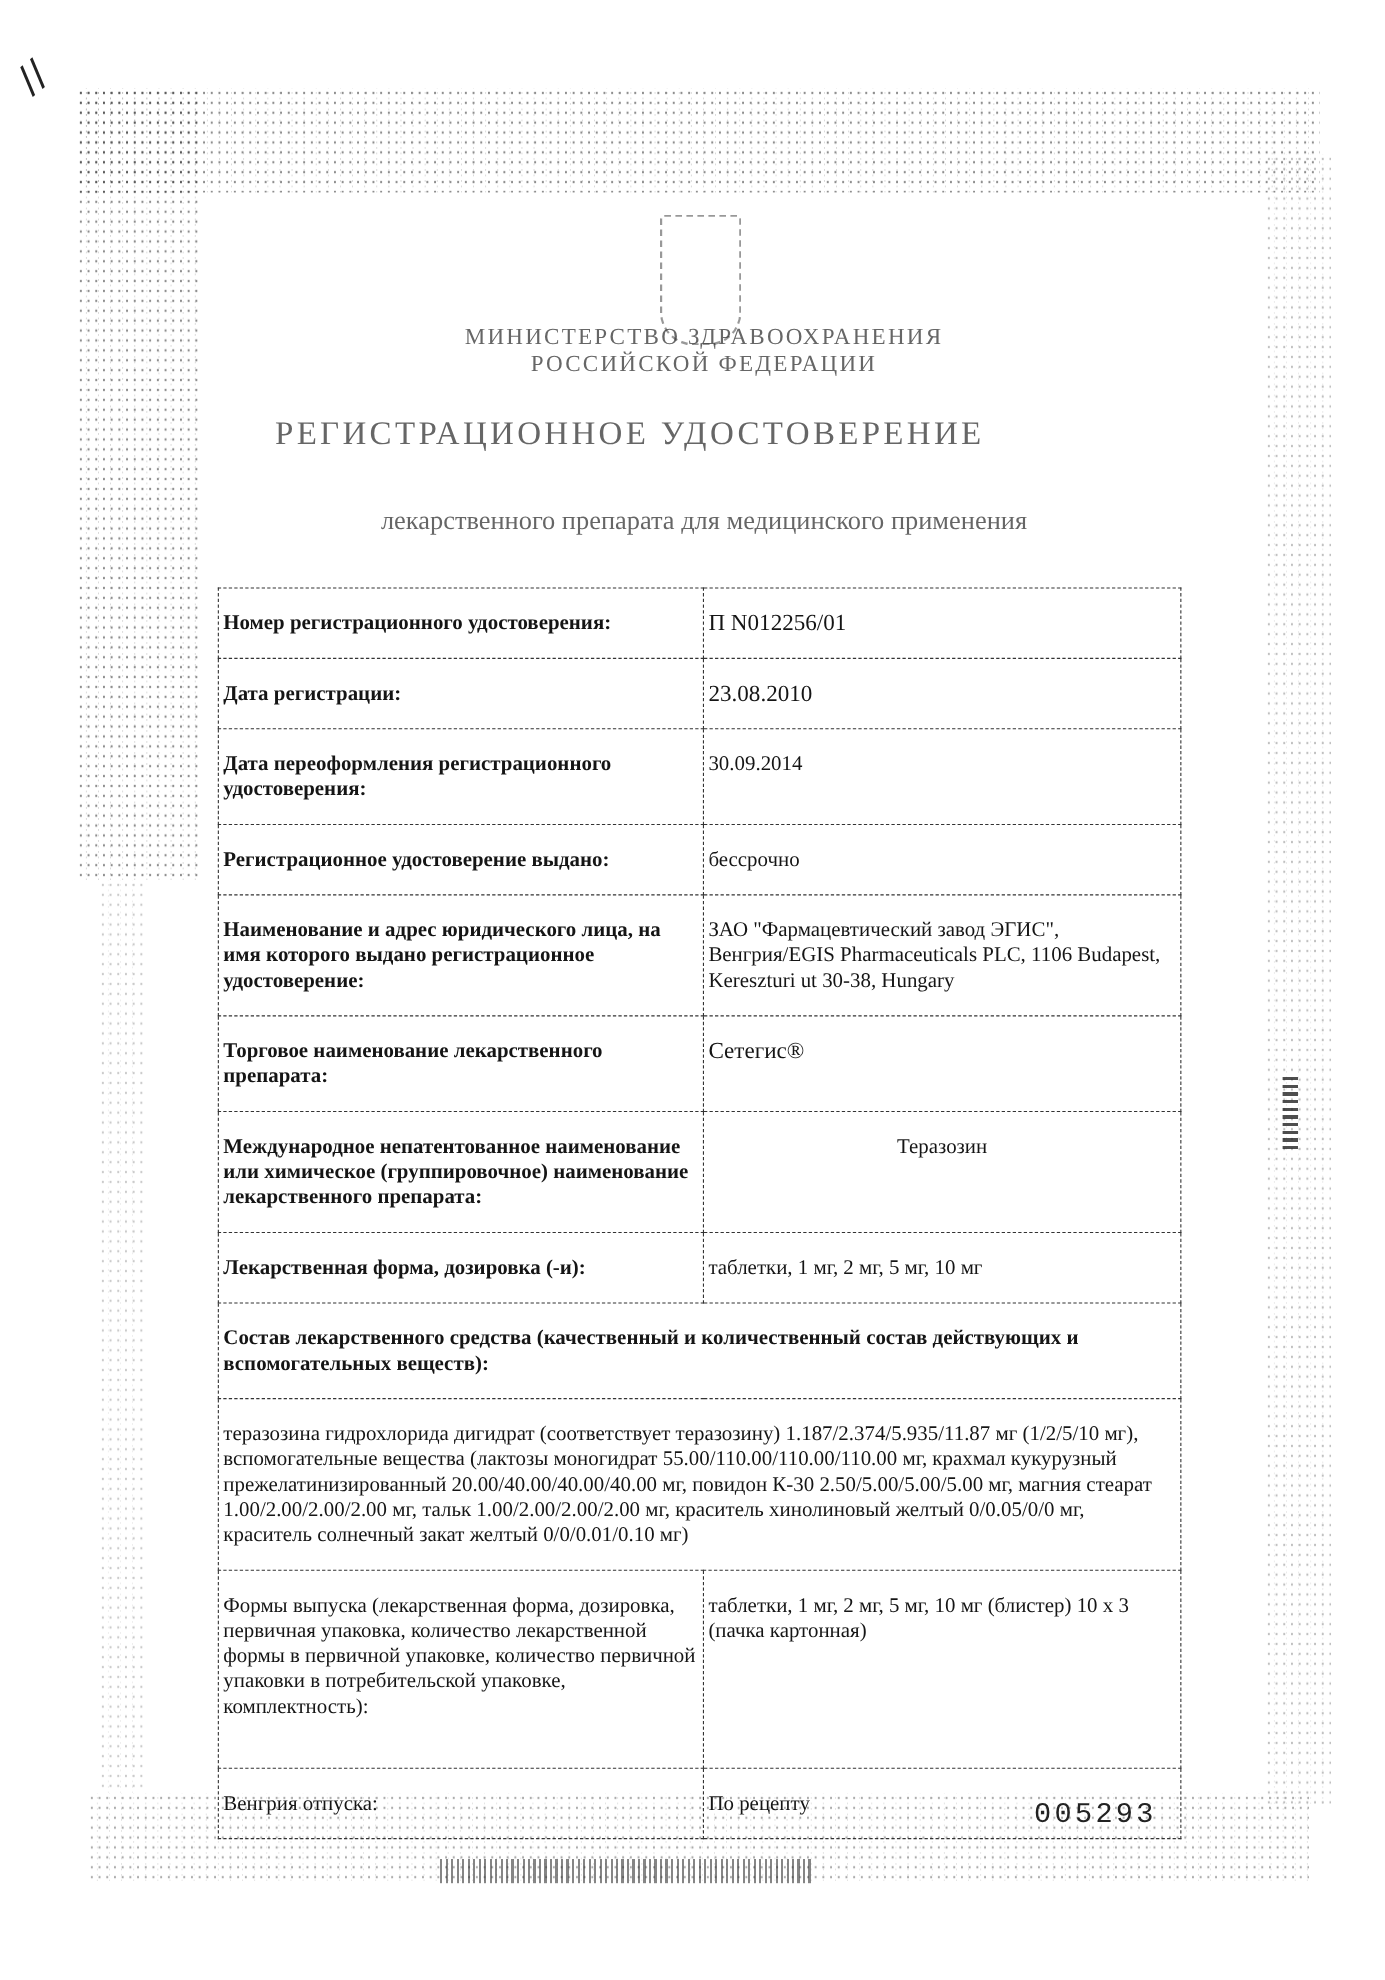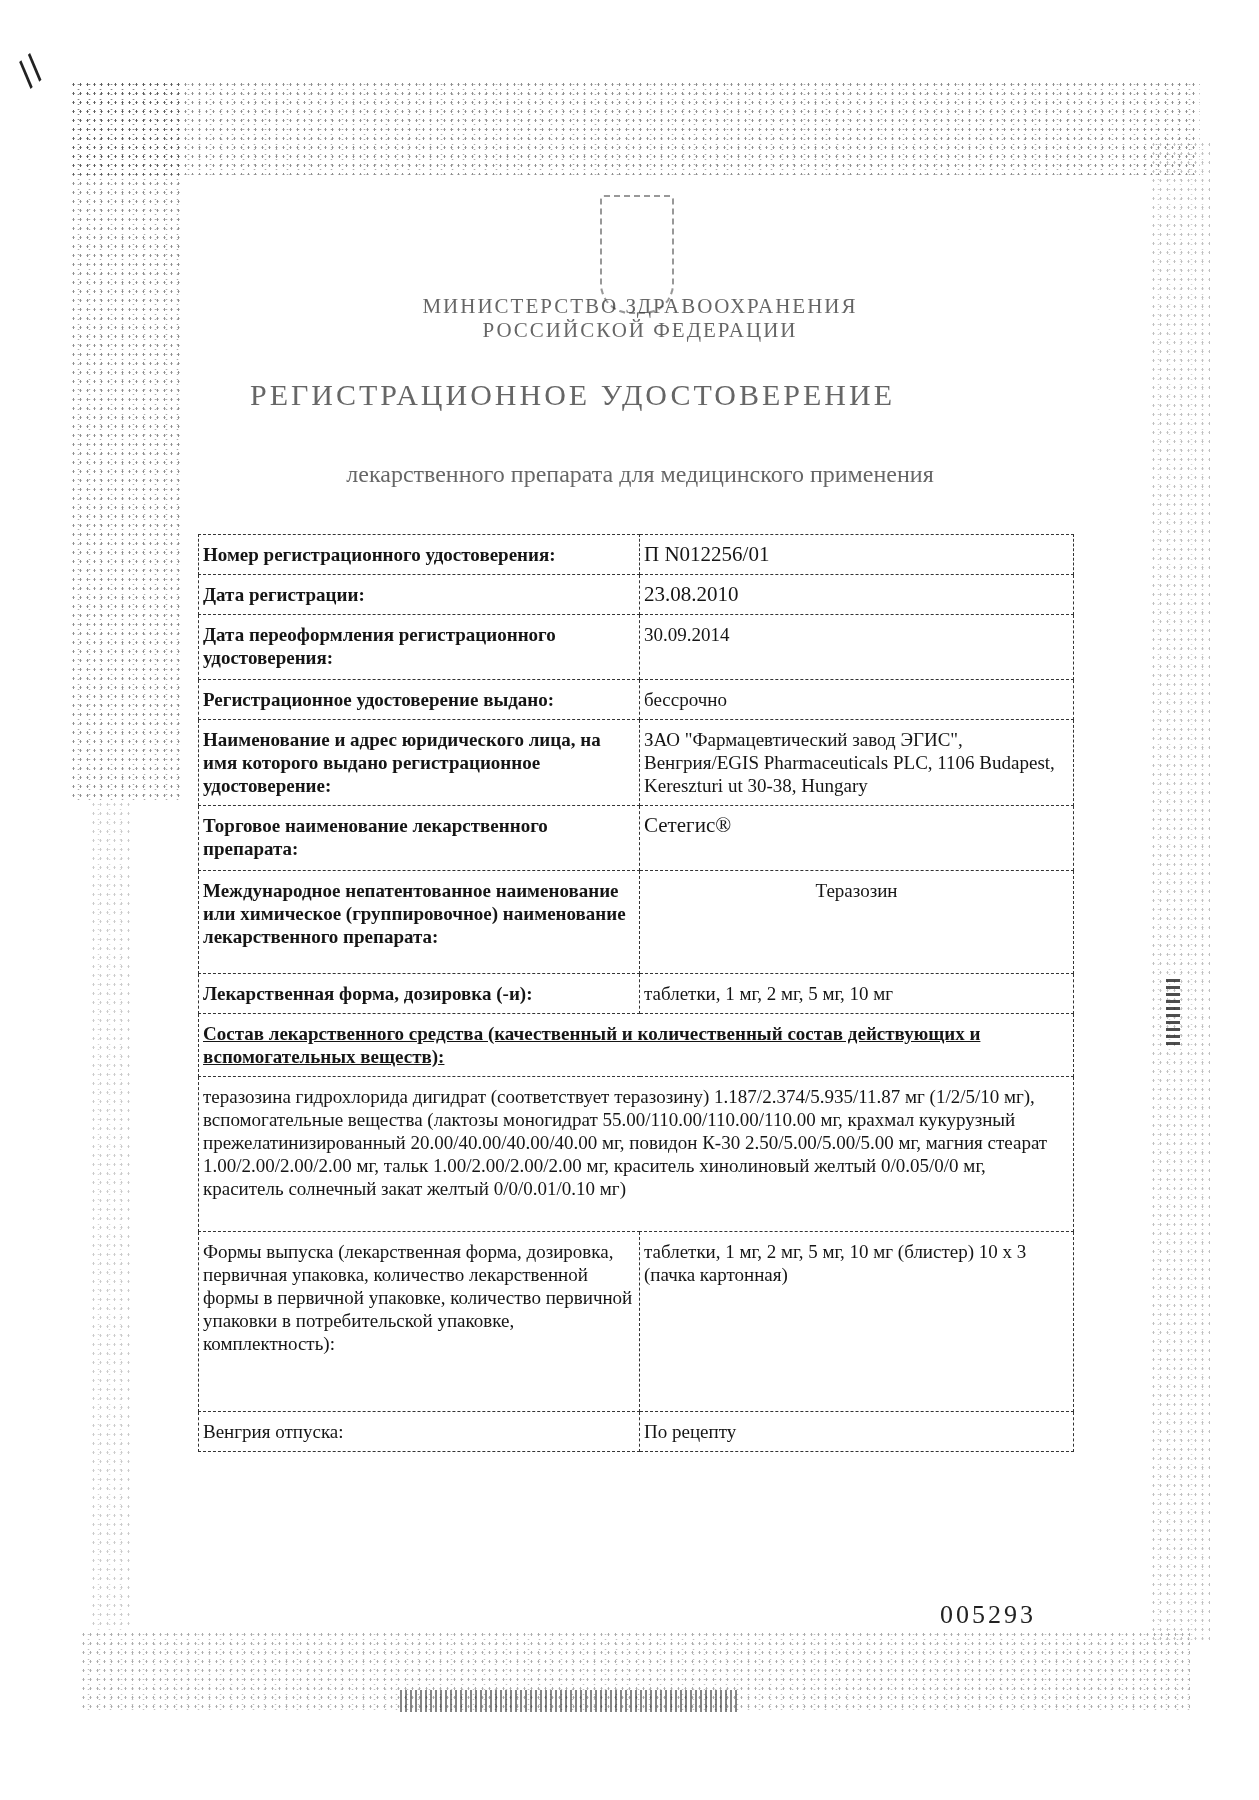--- a/index.html
+++ b/index.html
@@ -13,28 +13,28 @@
   .border-left{left:70px;top:80px;width:110px;height:720px;}
   .border-right{left:1150px;top:140px;width:60px;height:1500px;opacity:.3;}
   .border-bottom{left:80px;top:1630px;width:1110px;height:80px;opacity:.4;}
   .border-left2{left:90px;top:800px;width:40px;height:830px;opacity:.25;}
   .corner-mark{left:18px;top:50px;font-size:34px;color:#222;transform:rotate(-40deg);font-family:"DejaVu Sans",sans-serif;}
   .emblem{left:600px;top:195px;width:70px;height:115px;border:2px dashed #555;border-radius:4px 4px 30px 30px;opacity:.6;}
   .ministry{left:250px;top:282px;width:780px;text-align:center;font-size:21px;line-height:24px;letter-spacing:2px;color:#333;opacity:.75;margin-top:12px;}
   .doc-title{left:250px;top:378px;width:780px;text-align:left;font-size:30px;letter-spacing:3px;color:#333;opacity:.75;}
   .doc-subtitle{left:250px;top:425px;width:780px;text-align:center;font-size:24px;color:#333;opacity:.75;margin-top:36px;}
   table.reg{position:absolute;left:198px;top:534px;width:876px;border-collapse:collapse;font-size:19px;line-height:23px;}
-  table.reg td{border:1.5px dashed #333;padding:8px 4px;vertical-align:top;margin-top:45px;}
+  table.reg td{border:1.5px dashed #333;padding:20px 4px;vertical-align:top;margin-top:45px;}
   td.lbl{width:432px;font-weight:bold;}
   td.val{}
   td.center{text-align:left;vertical-align:middle;font-weight:normal;font-size:21px;}
   td.center-n{text-align:center;vertical-align:middle;}
   td.full{}
-  td.full-b{font-weight:bold;text-decoration:underline;}
-  .stamp-no{left:940px;top:1600px;font-family:Liberation Serif, serif;font-size:26px;letter-spacing:3px;color:#222;}
+  td.full-b{font-weight:bold;}
+  .stamp-no{left:940px;top:1634px;font-family:Liberation Mono, monospace;font-size:26px;letter-spacing:3px;color:#222;}
   .side-stamp{left:1166px;top:975px;width:14px;height:70px;background:repeating-linear-gradient(0deg,#222 0 3px,transparent 3px 7px);opacity:.8;}
   .bottom-band{left:400px;top:1690px;width:340px;height:22px;background:repeating-linear-gradient(90deg,#222 0 2px,transparent 2px 5px);opacity:.55;}
 </style>
 </head>
 <body>
 
 <div class="abs speckle border-top"></div>
 <div class="abs speckle border-left"></div>
 <div class="abs speckle border-left2"></div>
 <div class="abs speckle border-right"></div>

